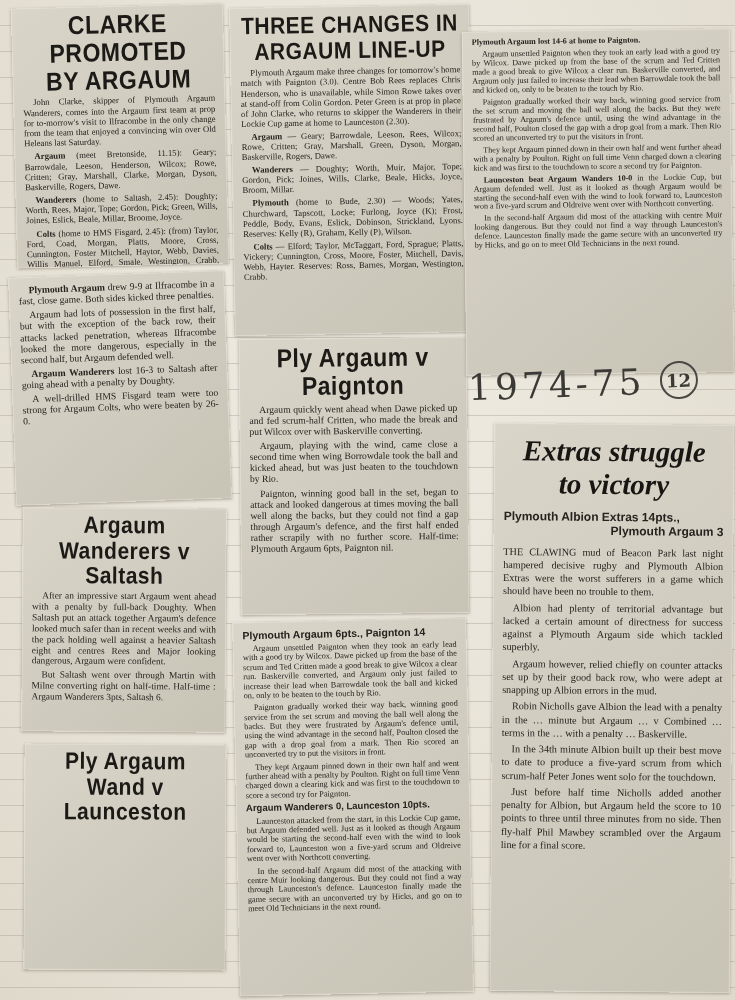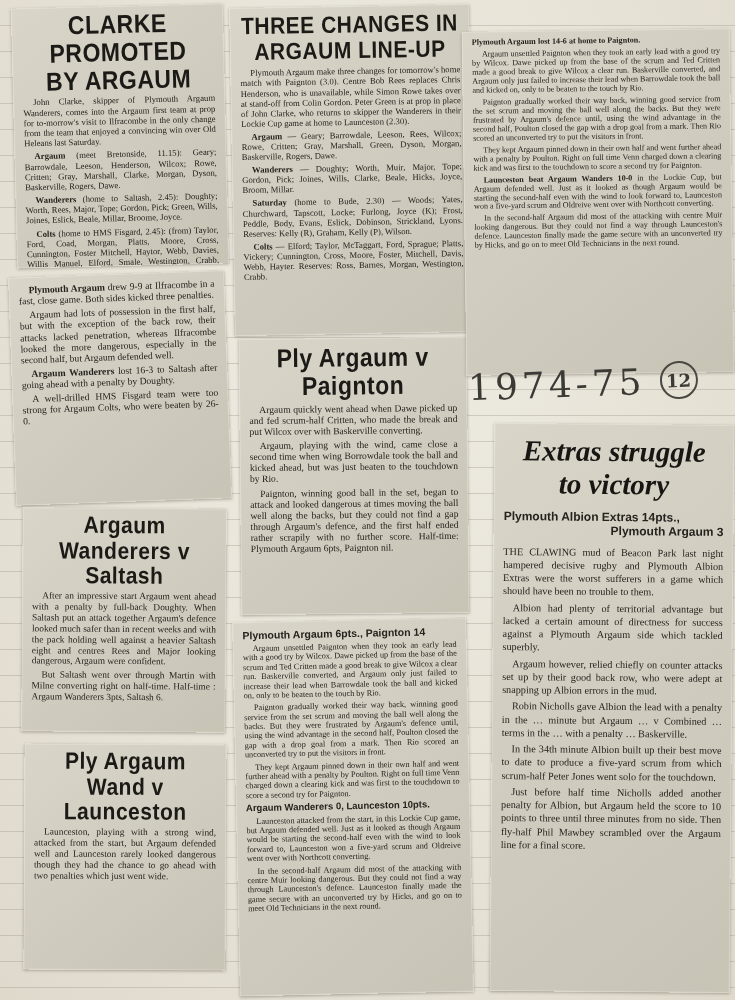--- a/index.html
+++ b/index.html
@@ -112,34 +112,33 @@
     <p>But Saltash went over through Martin with Milne converting right on half-time. Half-time : Argaum Wanderers 3pts, Saltash 6.</p>
   </div>
 </div>
 
 <div class="clip" id="clip-launceston" style="left:24px;top:744px;width:202px;height:226px;transform:rotate(0.3deg);">
   <div class="headline h-mid">
     <div>Ply Argaum Wand v</div>
     <div>Launceston</div>
   </div>
   <div class="body">
-    <p>Launceston, playing with a strong wind, attacked from the start, but Argaum defended well and Launceston rarely looked dangerous though they had the chance to go ahead with two penalties which just went wide.</p>
   </div>
 </div>
 
 <div class="clip" id="clip-lineup" style="left:232px;top:6px;width:240px;height:328px;transform:rotate(-1deg);">
   <div class="headline h-mid">
     <div>THREE CHANGES IN</div>
     <div>ARGAUM LINE-UP</div>
   </div>
   <div class="body">
     <p>Plymouth Argaum make three changes for tomorrow's home match with Paignton (3.0).  Centre Bob Rees replaces Chris Henderson, who is unavailable, while Simon Rowe takes over at stand-off from Colin Gordon.  Peter Green is at prop in place of John Clarke, who returns to skipper the Wanderers in their Lockie Cup game at home to Launceston (2.30).</p>
     <p><b class="lead">Argaum</b><span> — Geary; Barrowdale, Leeson, Rees, Wilcox; Rowe, Critten; Gray, Marshall, Green, Dyson, Morgan, Baskerville, Rogers, Dawe.</span></p>
     <p><b class="lead">Wanderers</b><span> — Doughty; Worth, Muir, Major, Tope; Gordon, Pick; Joines, Wills, Clarke, Beale, Hicks, Joyce, Broom, Millar.</span></p>
-    <p><b class="lead">Saturday</b><span> (home to Bude, 2.30) — Woods; Yates, Churchward, Tapscott, Locke; Furlong, Joyce (K); Frost, Peddle, Body, Evans, Eslick, Dobinson, Strickland, Lyons.  Reserves: Kelly (R), Graham, Kelly (P), Wilson.</span></p>
+    <p><b class="lead">Plymouth</b><span> (home to Bude, 2.30) — Woods; Yates, Churchward, Tapscott, Locke; Furlong, Joyce (K); Frost, Peddle, Body, Evans, Eslick, Dobinson, Strickland, Lyons.  Reserves: Kelly (R), Graham, Kelly (P), Wilson.</span></p>
     <p><b class="lead">Colts</b><span> — Elford; Taylor, McTaggart, Ford, Sprague; Platts, Vickery; Cunnington, Cross, Moore, Foster, Mitchell, Davis, Webb, Hayter.  Reserves: Ross, Barnes, Morgan, Westington, Crabb.</span></p>
   </div>
 </div>
 
 <div class="clip" id="clip-paignton-preview" style="left:240px;top:338px;width:228px;height:276px;transform:rotate(-0.6deg);">
   <div class="headline h-big">
     <div>Ply Argaum v</div>
     <div>Paignton</div>
   </div>
   <div class="body">

